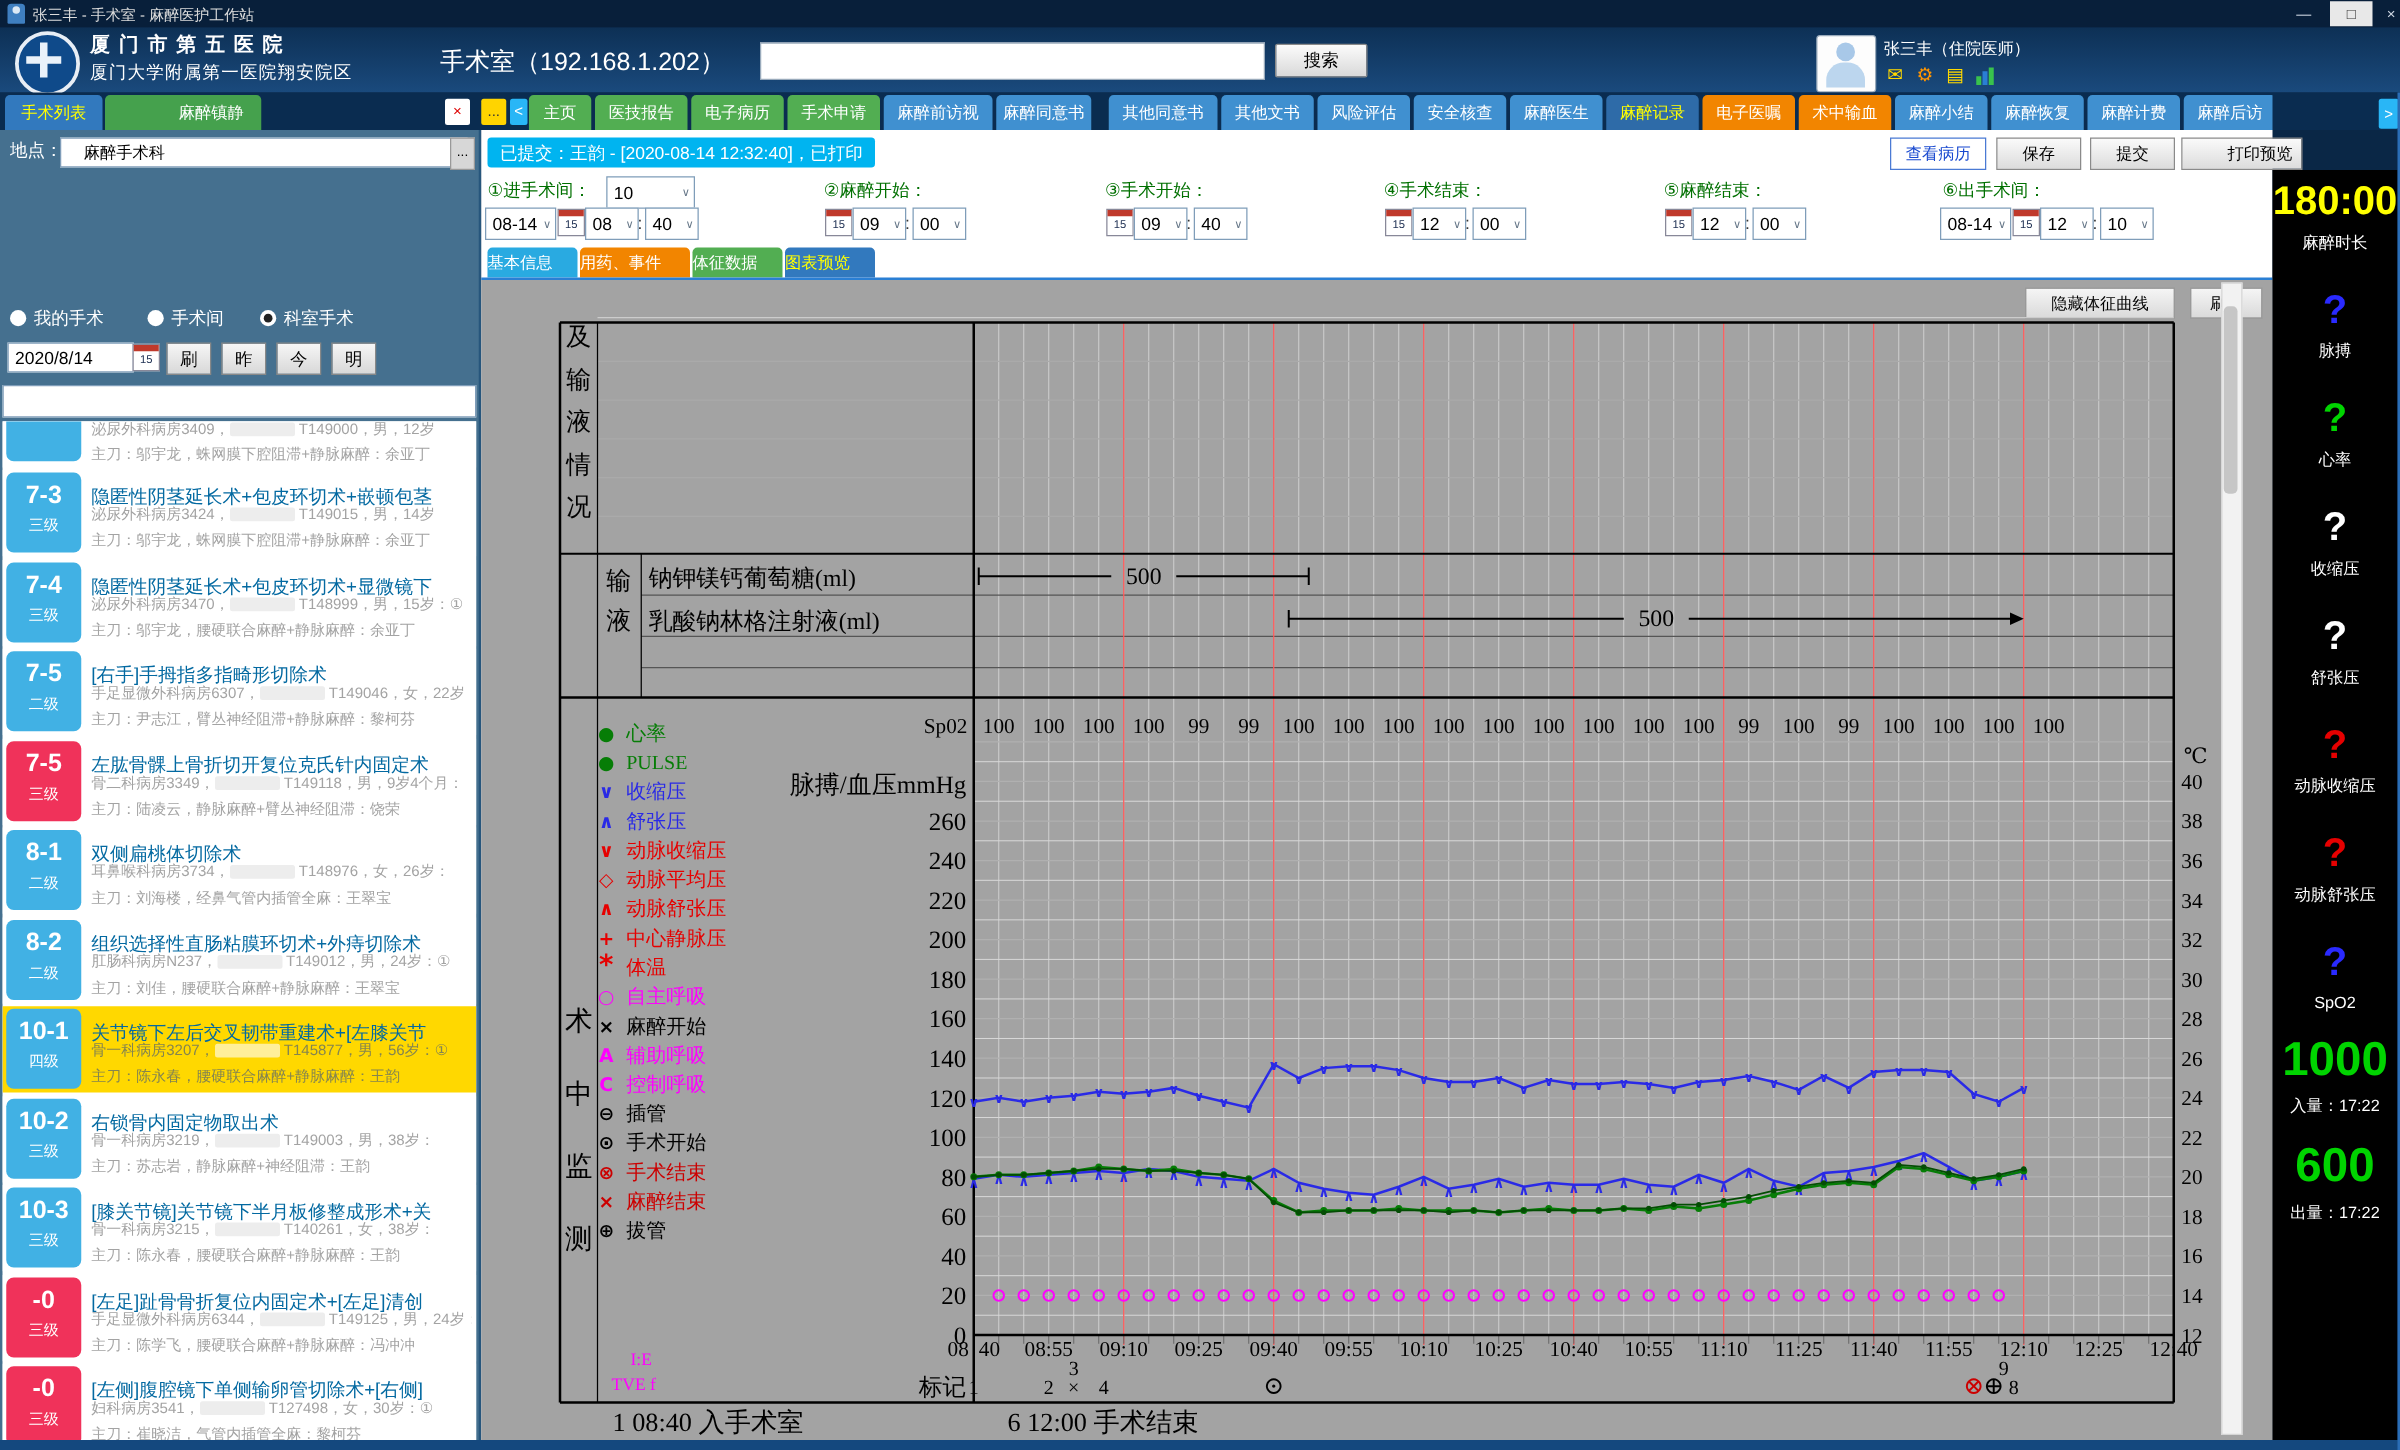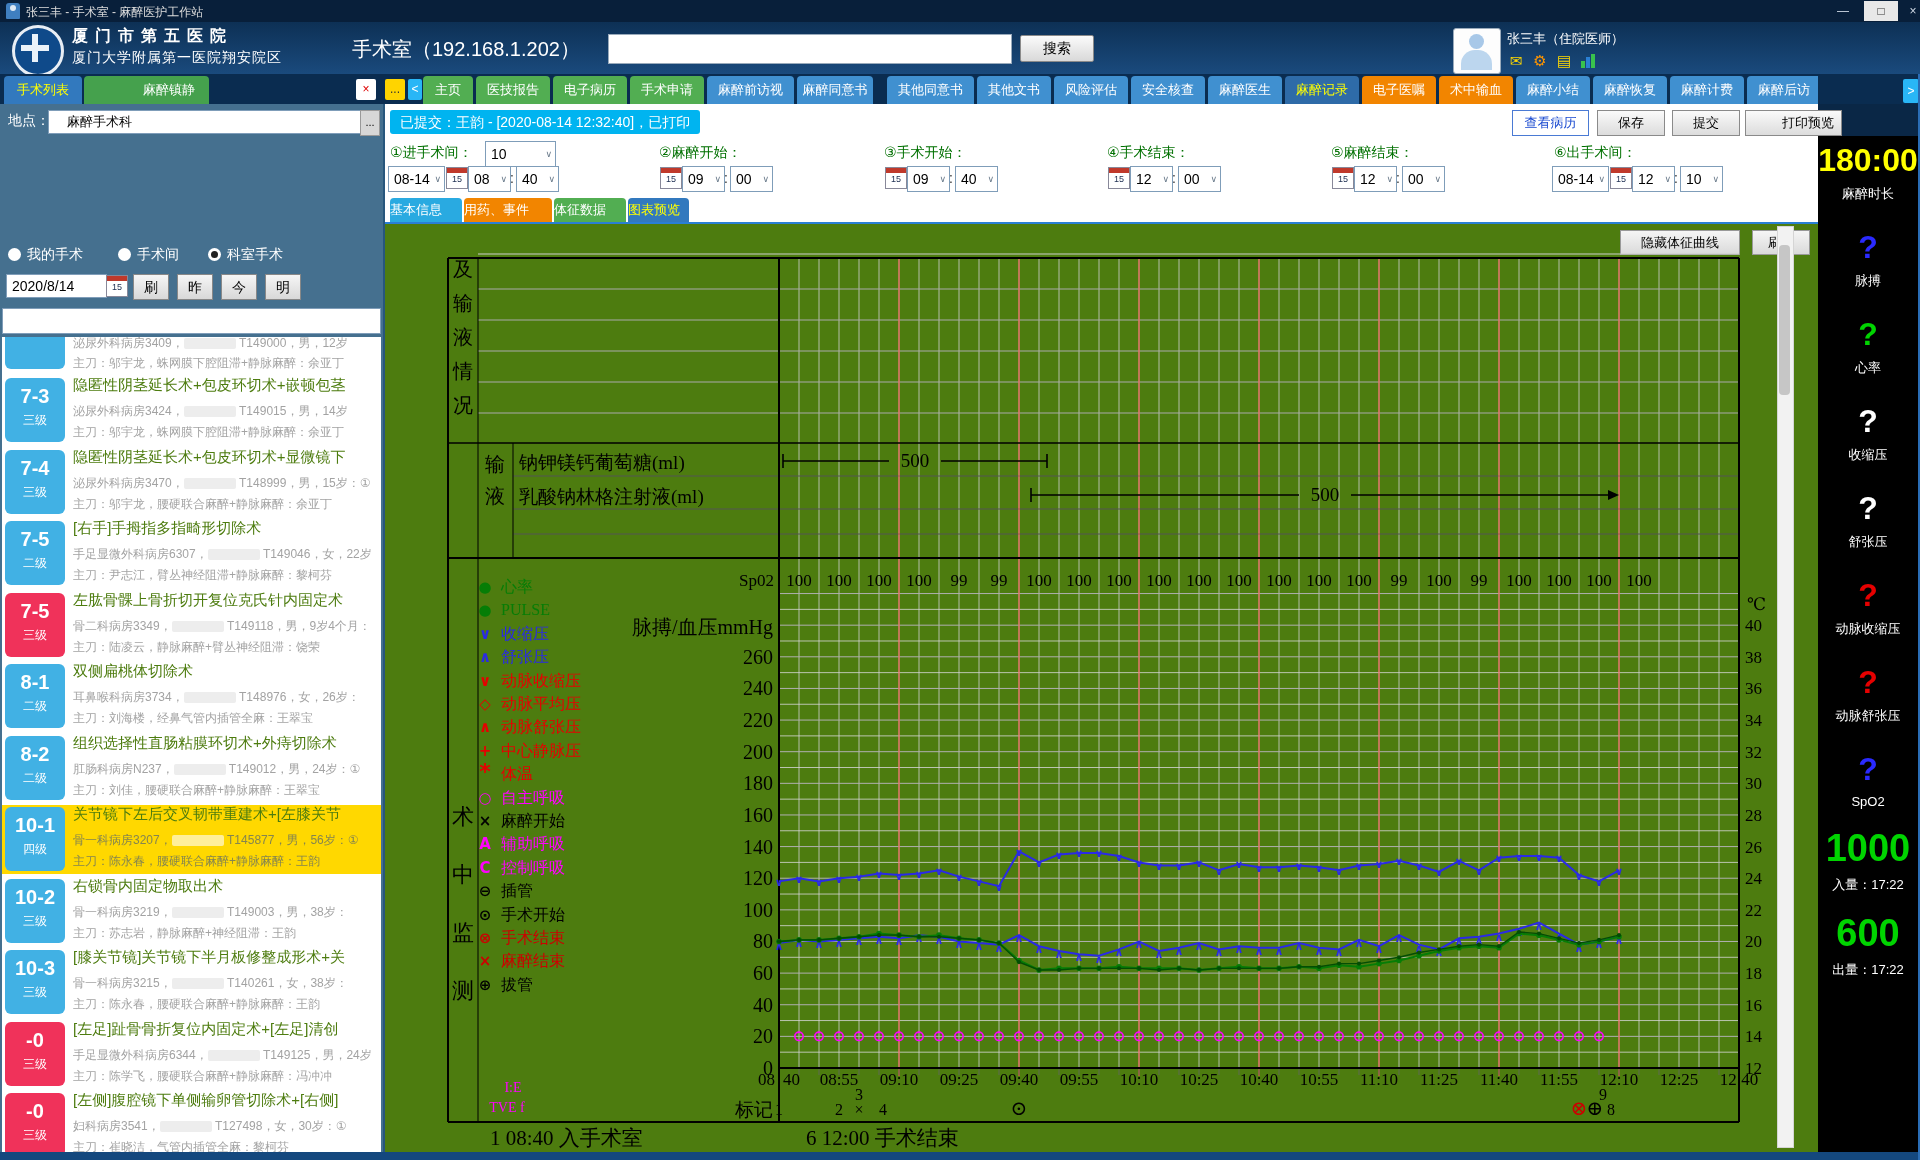--- a/index.html
+++ b/index.html
@@ -53,41 +53,41 @@
   .sb-btn{position:absolute;top:0;width:34px;height:24px;background:linear-gradient(#f6f6f6,#d8d8d8);
      border:1px solid #888;font-size:14px;text-align:center;line-height:24px}
   #list-strip{left:2px;top:204px;width:377px;height:24px;background:#fff;border:1px solid #7f9db9}
   #surg-list{left:2px;top:233px;width:379px;height:895px;background:#fff;overflow:hidden}
   .item{position:absolute;left:0;width:379px;height:69px;background:#fff}
   .item.sel{background:#ffd800}
   .badge{position:absolute;left:3px;top:2px;width:60px;height:64px;border-radius:6px;color:#fff;text-align:center}
   .badge.blue{background:#41b1e4}.badge.red{background:#f0325a}
   .b-num{font-size:20px;font-weight:bold;margin-top:7px}
   .b-lv{font-size:12px;margin-top:4px}
-  .i-title{position:absolute;left:71px;top:0;width:300px;font-size:15px;color:#4d7c0f;white-space:nowrap;overflow:hidden}
+  .i-title{position:absolute;left:71px;top:12px;width:300px;font-size:15px;color:#0369a1;white-space:nowrap;overflow:hidden}
   .i-det,.i-doc{position:absolute;left:71px;width:304px;font-size:12px;color:#a3a3a3;white-space:nowrap;overflow:hidden}
   .i-det{top:27px}.i-doc{top:48px}
   .sel .i-det,.sel .i-doc{color:#85854f}
   .mask{display:inline-block;width:52px;height:11px;background:#ededed;border-radius:2px;vertical-align:middle}
   .sel .mask{background:rgba(255,255,255,.6)}
   .badge-part{position:absolute;left:3px;top:-32px;width:60px;height:64px;border-radius:6px;color:#fff;text-align:center}
   
   #main{left:385px;top:104px;width:1433px;height:1048px;background:#fff}
   #submit-badge{left:5px;top:6px;height:24px;background:#00b4f0;color:#fff;font-size:14px;line-height:24px;
      padding:0 10px;border-radius:3px}
   .tb-btn{position:absolute;top:6px;height:24px;background:linear-gradient(#fafafa,#dcdcdc);border:1px solid #8a8a8a;
      font-size:13px;text-align:center;line-height:24px}
   .tb-btn.primary{background:#fff;border:1px solid #4a7ad4;color:#1a4ad0}
   .fld-lbl{position:absolute;color:#007000;font-size:14px}
   .selbox{position:absolute;height:24px;background:#fff;border:1px solid #7f9db9;font-size:14px;line-height:24px;padding-left:5px}
   .selbox::after{content:"∨";position:absolute;right:3px;top:0;font-size:9px;color:#678}
   .colon{position:absolute;font-size:14px;color:#333}
   .subtab{position:absolute;top:94px;height:24px;border-radius:4px 4px 0 0;color:#fff;font-size:13px;text-align:left;line-height:24px}
   #subtab-line{left:0;top:118px;width:1433px;height:2px;background:#2a7fd4;position:absolute}
-  #chart-wrap{left:0px;top:120px;width:1433px;height:928px;background:#4d7c0f;position:absolute}
+  #chart-wrap{left:0px;top:120px;width:1433px;height:928px;background:#a3a3a3;position:absolute}
   .chart-btn{position:absolute;top:6px;height:23px;background:linear-gradient(#f5f5f5,#dadada);border:1px solid #999;
      font-size:13px;text-align:center;line-height:23px}
   #chart-svg{position:absolute;left:0;top:0}
   #chart-vscroll{position:absolute;left:1392px;top:2px;width:15px;height:920px;background:#f2f2f2;border:1px solid #d5d5d5}
   #chart-vthumb{position:absolute;left:1px;top:18px;width:11px;height:150px;background:#c6c6c6;border-radius:4px}
   
   #rpanel{left:1818px;top:136px;width:100px;height:1016px;background:#000;text-align:center}
   #rp-dur{color:#ffff00;font-size:32px;font-weight:bold;margin-top:6px}
   .rp-lbl{color:#fff;font-size:13px;margin-top:6px}
   .rp-q{font-size:32px;font-weight:bold;margin-top:26px}
@@ -331,21 +331,21 @@
       <div class="selbox" style="left: 1167px; top: 62px; width: 50px;">08-14</div>
       <div class="cal" style="position: absolute; left: 1225px; top: 63px;"></div>
       <div class="selbox" style="left: 1247px; top: 62px; width: 36px;">12</div>
       <div class="colon" style="left: 1289px; top: 66px;">:</div>
       <div class="selbox" style="left: 1295px; top: 62px; width: 36px;">10</div>
     </div>
   <div id="subtabs">
       <div class="subtab" style="left: 5px; width: 72px; background: rgb(41, 170, 225);">基本信息</div>
       <div class="subtab" style="left: 79px; width: 88px; background: rgb(242, 133, 0);">用药、事件</div>
       <div class="subtab" style="left: 169px; width: 72px; background: rgb(82, 174, 82);">体征数据</div>
-      <div class="subtab" style="left: 243px; width: 61px; background: rgb(50, 121, 190); color: rgb(255, 255, 0);">图表预览</div>
+      <div class="subtab" style="left: 243px; width: 72px; background: rgb(50, 121, 190); color: rgb(255, 255, 0);">图表预览</div>
     </div>
   <div class="abs" id="subtab-line"></div>
   <div class="abs" id="chart-wrap">
     <div id="chart-btns">
         <div class="chart-btn" style="left: 1235px; width: 118px;">隐藏体征曲线</div>
         <div class="chart-btn" style="left: 1367px; width: 56px;">刷新</div>
       </div>
     <svg id="chart-svg" width="1433" height="928" viewBox="0 0 1433 928">
         <line x1="414" y1="34" x2="414" y2="844" stroke="#cfcfcf" stroke-width="0.8"></line>
         <line x1="434" y1="34" x2="434" y2="844" stroke="#cfcfcf" stroke-width="0.8"></line>

